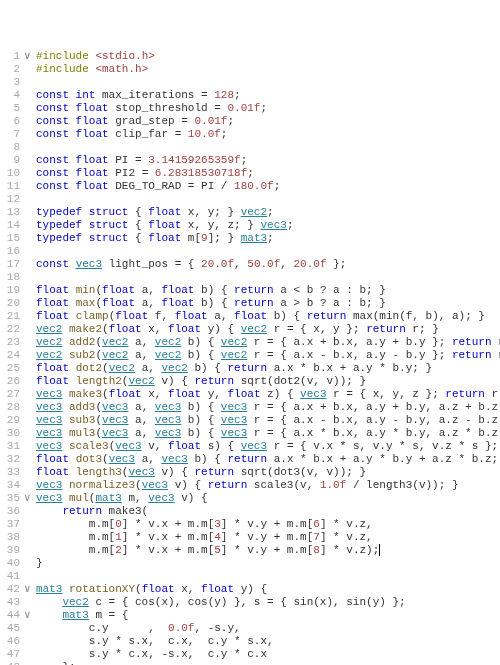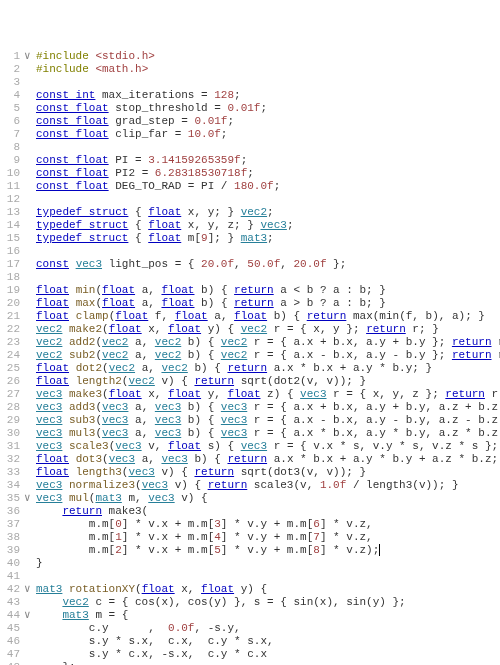--- a/index.html
+++ b/index.html
@@ -26,21 +26,21 @@
     flex: 0 0 12px;
     color: #888;
     padding-top: 2px;
     line-height: 13px;
   }
   .code {
     padding-top: 2px;
     line-height: 13px;
   }
   .ln { height: 13px; }
-  .kw { color: #0000c0; text-decoration: underline; }
+  .kw { color: #0000c0; }
   .pp { color: #808000; }
   .str { color: #a04040; }
   .num { color: #a04040; }
   .type { color: #267f99; text-decoration: underline; }
   .fn { color: #795e26; }
   .caret { border-left: 1px solid #000; }
 </style>
 </head>
 <body>
 

